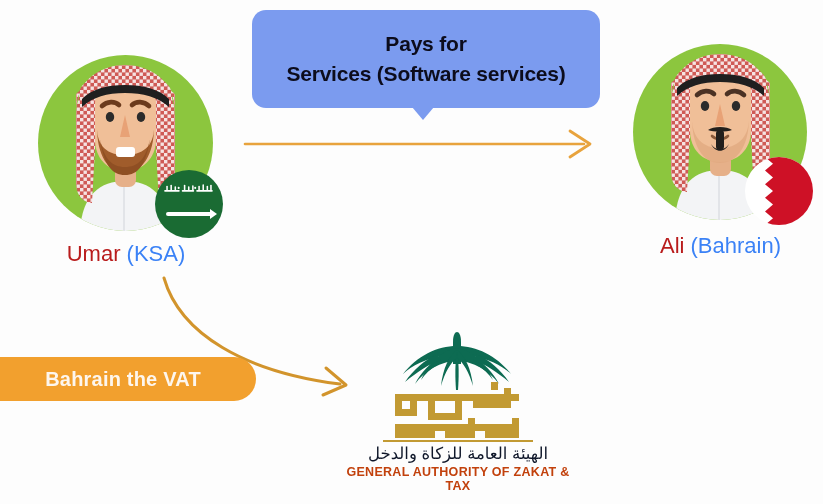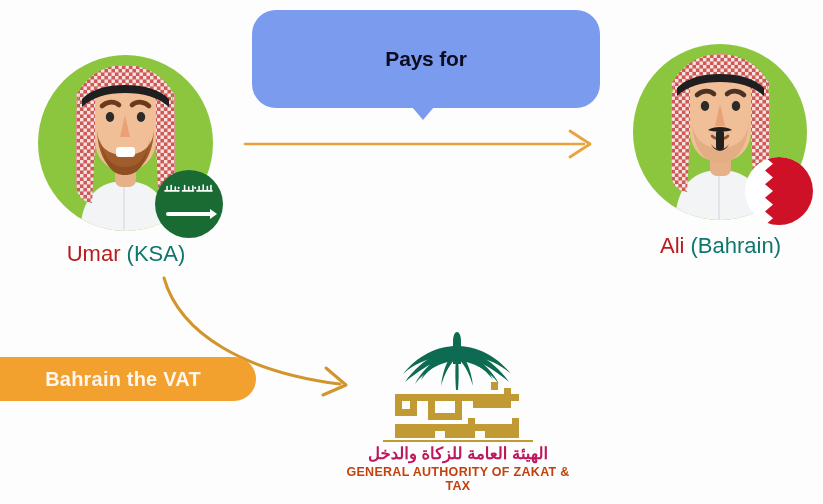--- a/index.html
+++ b/index.html
@@ -16,21 +16,21 @@
     background: #fdfdfd;
     overflow: hidden;
   }
 
   
   #bubble {
     position: absolute;
     left: 252px; top: 10px;
     width: 348px; height: 98px;
     background: #7b9bef;
-    border-radius: 24px;
+    border-radius: 14px;
     box-sizing: border-box;
     display: flex;
     flex-direction: column;
     align-items: center;
     justify-content: center;
     text-align: center;
     color: #0c0c1c;
     font-weight: bold;
     font-size: 21px;
     line-height: 1.42;
@@ -57,21 +57,21 @@
   .person { position: absolute; left: 0; top: 0; width: 100%; height: 100%; }
 
   
   .avatar-label {
     position: absolute;
     text-align: center;
     font-size: 22px;
     white-space: nowrap;
   }
   .avatar-label .name { color: #b91c1c; }
-  .avatar-label .country { color: #0f766e; }
+  .avatar-label .country { color: #3b82f6; }
 
   
   .flag-badge {
     position: absolute;
     border-radius: 50%;
     overflow: hidden;
   }
   .ksa-flag {
     background: #1a6b33;
   }
@@ -123,43 +123,43 @@
 
   
   #zatca {
     position: absolute;
     left: 333px; top: 330px;
     width: 250px;
   }
   #zatca-mark { position: relative; width: 250px; height: 112px; }
   #zatca-arabic {
     text-align: center;
-    color: #be185d;
+    color: #0f172a;
     font-size: 16.5px;
     direction: rtl;
     letter-spacing: 0.5px;
     margin-top: 2px;
-    font-weight: bold;
   }
   #zatca-english {
     text-align: center;
     color: #c2410c;
     font-weight: bold;
     font-size: 12.5px;
     letter-spacing: 0.3px;
     margin-top: 2px;
   }
 </style>
 </head>
 <body>
 
 <div id="stage">
 
   <div id="bubble">
     <div class="line1">Pays for</div>
+    <div class="line2">Services (Software services)</div>
   </div>
   <div id="bubble-tail"></div>
 
   <svg class="arrow-svg" style="left:240px; top:126px;" width="360" height="36" viewBox="0 0 360 36">
     <line x1="5" y1="18" x2="344" y2="18" stroke="#e8a33d" stroke-width="2.6" stroke-linecap="round"></line>
     <polyline points="330,5 350,18 330,31" fill="none" stroke="#e8a33d" stroke-width="2.8" stroke-linecap="round" stroke-linejoin="round"></polyline>
   </svg>
 
   <svg class="arrow-svg" style="left:150px; top:268px;" width="215" height="135" viewBox="0 0 215 135">
     <path d="M14,10 C30,66 95,104 190,116" fill="none" stroke="#d2942c" stroke-width="3" stroke-linecap="round"></path>

